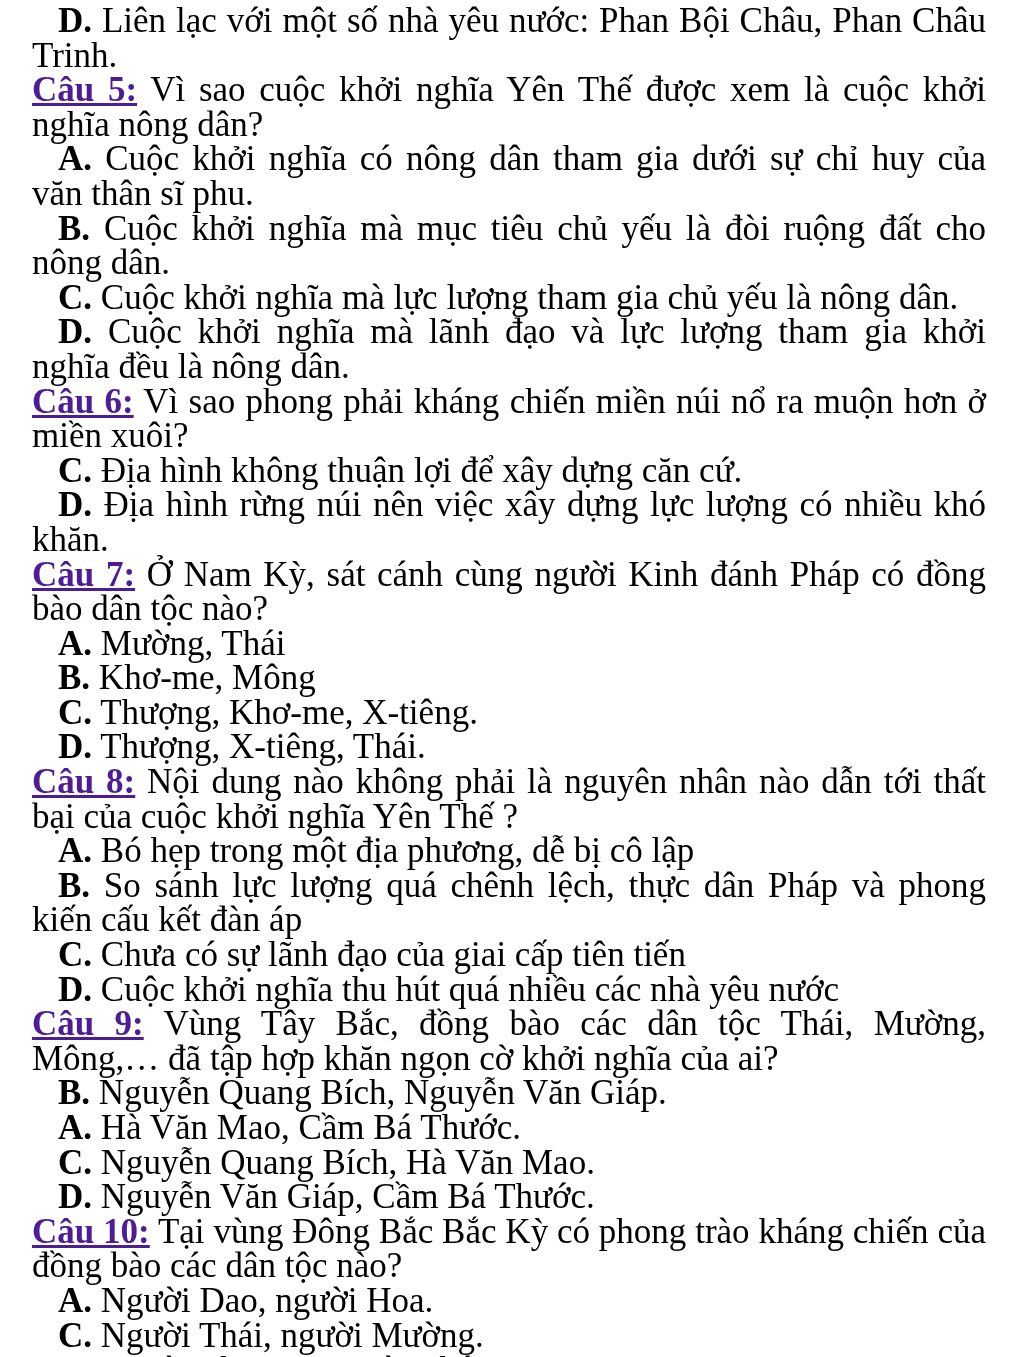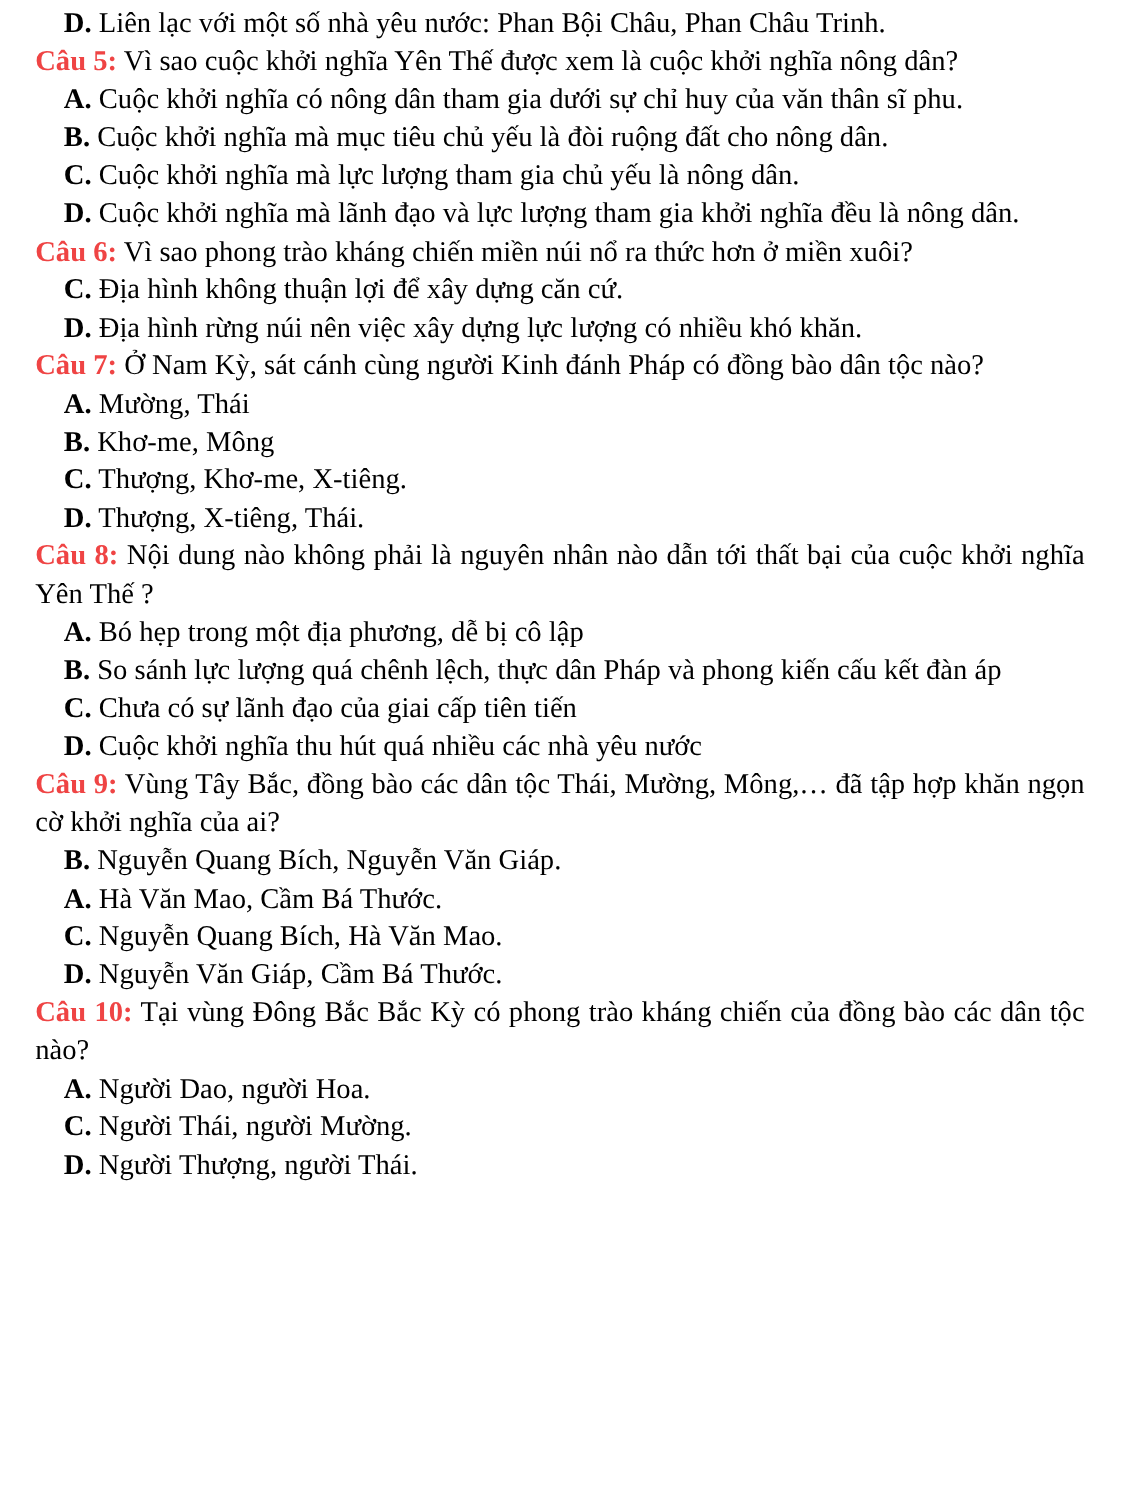--- a/index.html
+++ b/index.html
@@ -11,59 +11,60 @@
     width: 1024px;
     height: 1357px;
     overflow: hidden;
   }
   .page {
     box-sizing: border-box;
     width: 1024px;
     height: 1202px;
     padding: 4px 38px 0 32px;
     font-family: "Liberation Serif", "DejaVu Serif", serif;
-    font-size: 26px;
+    font-size: 35px;
     line-height: 34.6px;
     color: #000000;
     text-align: justify;
   }
   .para {
     margin: 0;
     padding: 0;
   }
   .option {
     text-indent: 26px;
   }
   .question {
     text-indent: 0;
   }
   .q-label {
-    color: #ef4444;
+    color: #4c1d95;
     font-weight: bold;
+    text-decoration: underline;
   }
   .opt-label {
     font-weight: bold;
   }
 </style>
 </head>
 <body>
 
 <div class="page">
   <p class="para option"><span class="opt-label">D.</span> <span>Liên lạc với một số nhà yêu nước: Phan Bội Châu, Phan Châu Trinh.</span></p>
   <div id="questions">
   <div class="question-block">
     <p class="para question"><span class="q-label">Câu 5:</span> <span class="q-text">Vì sao cuộc khởi nghĩa Yên Thế được xem là cuộc khởi nghĩa nông dân?</span></p>
   <p class="para option"><span class="opt-label">A.</span> <span>Cuộc khởi nghĩa có nông dân tham gia dưới sự chỉ huy của văn thân sĩ phu.</span></p>
         <p class="para option"><span class="opt-label">B.</span> <span>Cuộc khởi nghĩa mà mục tiêu chủ yếu là đòi ruộng đất cho nông dân.</span></p>
         <p class="para option"><span class="opt-label">C.</span> <span>Cuộc khởi nghĩa mà lực lượng tham gia chủ yếu là nông dân.</span></p>
         <p class="para option"><span class="opt-label">D.</span> <span>Cuộc khởi nghĩa mà lãnh đạo và lực lượng tham gia khởi nghĩa đều là nông dân.</span></p>
       </div>
 
   <div class="question-block">
-    <p class="para question"><span class="q-label">Câu 6:</span> <span class="q-text">Vì sao phong trào kháng chiến miền núi nổ ra thức hơn ở miền xuôi?</span></p>
+    <p class="para question"><span class="q-label">Câu 6:</span> <span class="q-text">Vì sao phong phải kháng chiến miền núi nổ ra muộn hơn ở miền xuôi?</span></p>
         <p class="para option"><span class="opt-label">C.</span> <span>Địa hình không thuận lợi để xây dựng căn cứ.</span></p>
         <p class="para option"><span class="opt-label">D.</span> <span>Địa hình rừng núi nên việc xây dựng lực lượng có nhiều khó khăn.</span></p>
       </div>
 
   <div class="question-block">
     <p class="para question"><span class="q-label">Câu 7:</span> <span class="q-text">Ở Nam Kỳ, sát cánh cùng người Kinh đánh Pháp có đồng bào dân tộc nào?</span></p>
   <p class="para option"><span class="opt-label">A.</span> <span>Mường, Thái</span></p>
         <p class="para option"><span class="opt-label">B.</span> <span>Khơ-me, Mông</span></p>
         <p class="para option"><span class="opt-label">C.</span> <span>Thượng, Khơ-me, X-tiêng.</span></p>
         <p class="para option"><span class="opt-label">D.</span> <span>Thượng, X-tiêng, Thái.</span></p>

